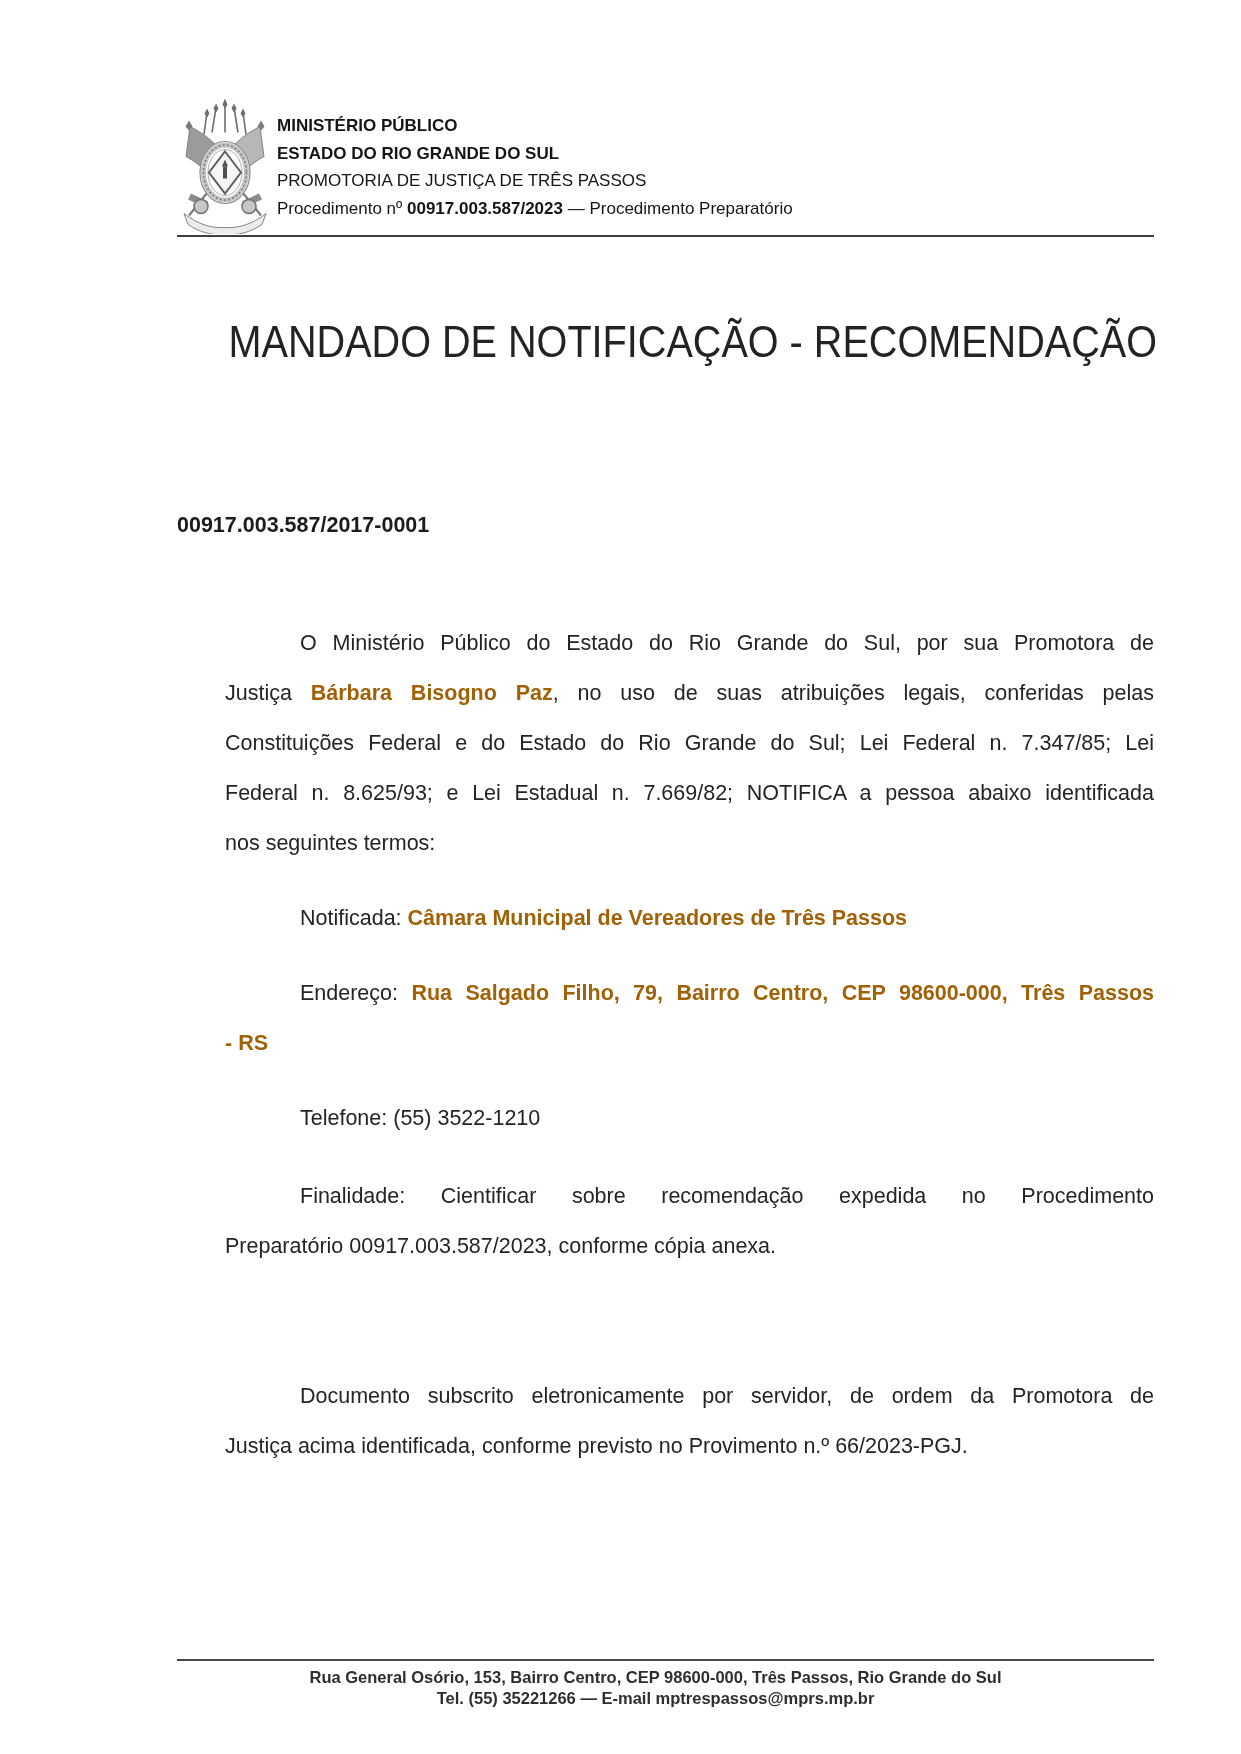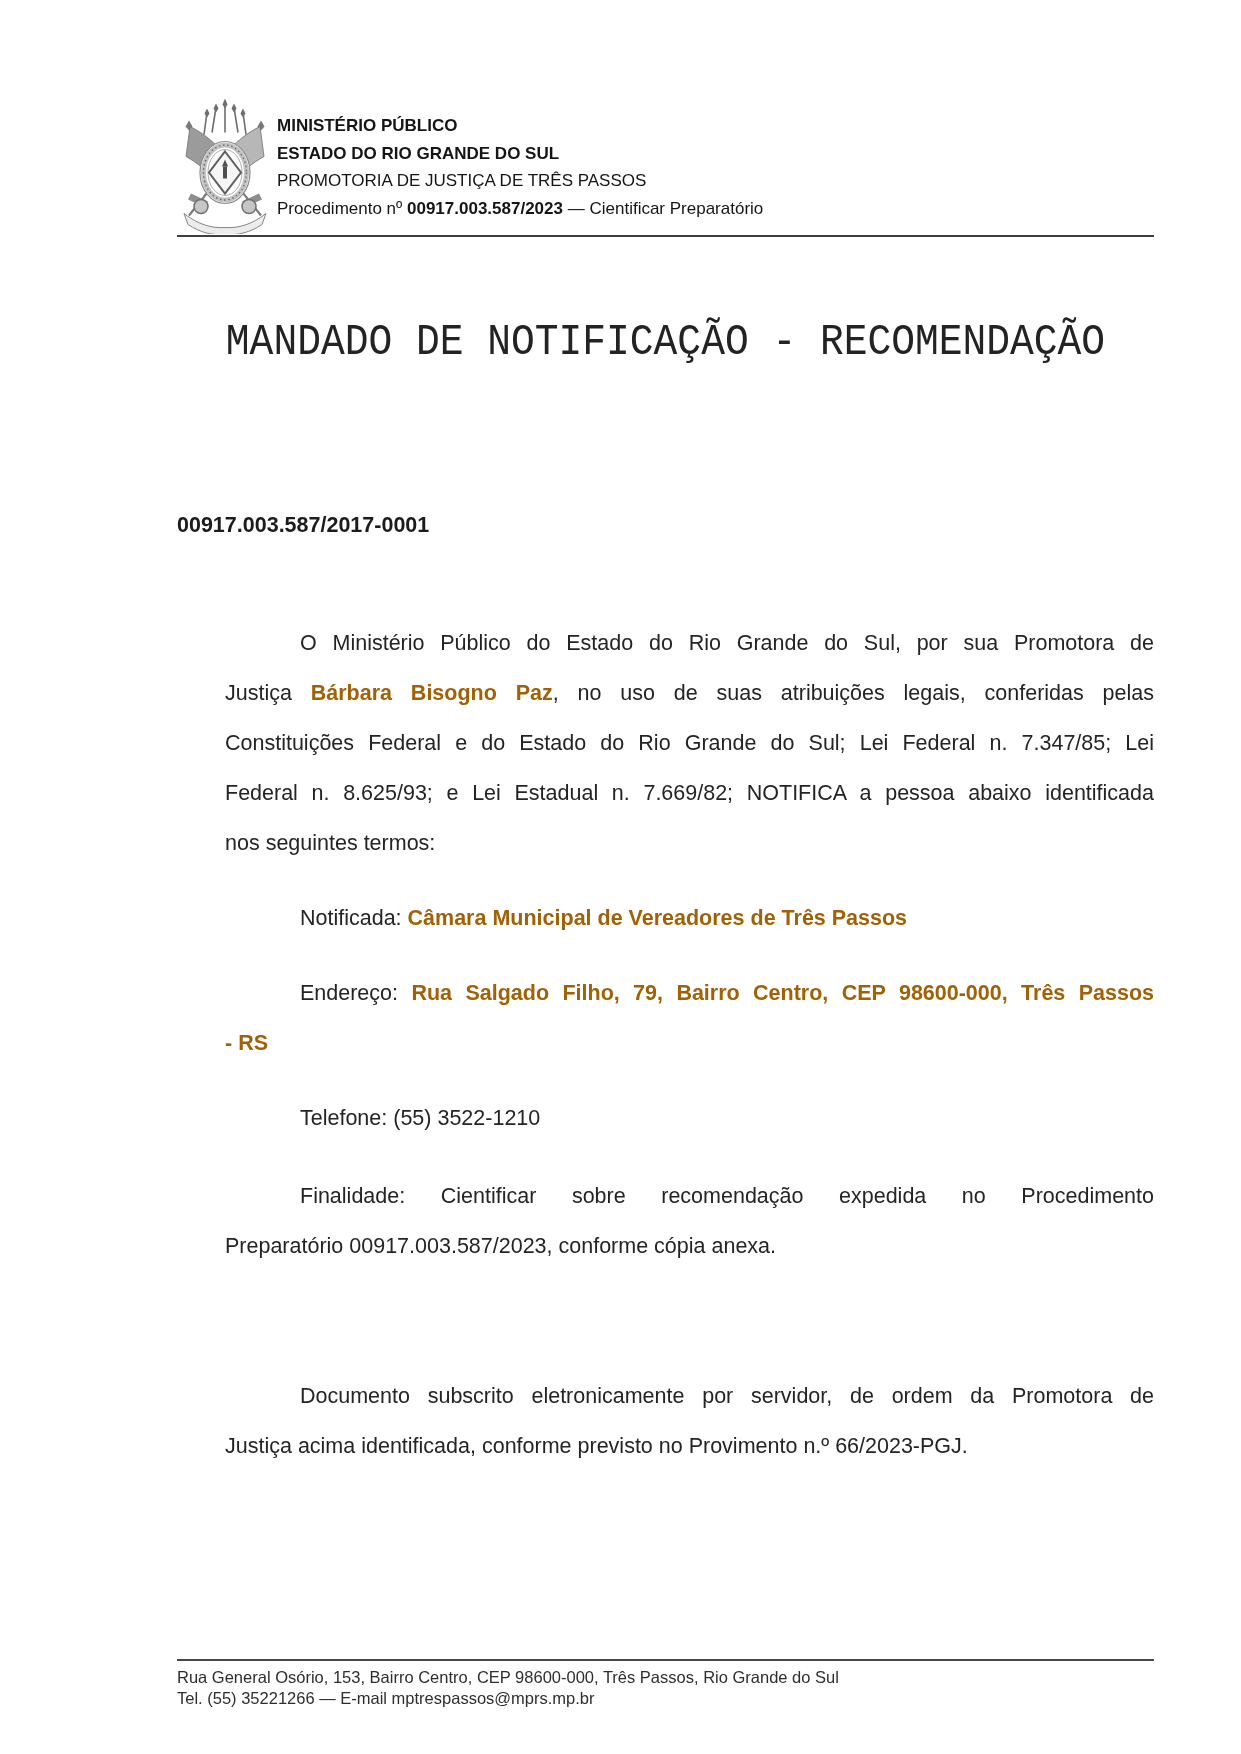--- a/index.html
+++ b/index.html
@@ -21,40 +21,39 @@
   .hbold{font-weight:700;}
   #header-rule{position:absolute;left:177px;top:235px;width:977px;height:2px;background:#3f3f3f;}
 
   
   #content{position:absolute;left:177px;top:0;width:977px;height:1754px;}
 
   #doc-title{
     position:absolute;left:0;right:0;top:318px;
     text-align:left;font-size:44px;line-height:48px;color:#232323;
     white-space:nowrap;
-    font-family:Liberation Mono, monospace;
   }
   #doc-title .squeeze{display:inline-block;transform:scaleX(0.9);transform-origin:50% 50%;}
 
   #ref-number{
     position:absolute;left:0;top:500px;
     font-size:21.5px;line-height:50px;font-weight:700;color:#1c1c1c;
   }
 
   .para{position:absolute;left:0;right:0;font-size:21.5px;line-height:50px;color:#242424;}
   .tline{min-height:50px;margin-left:48px;}
   .tline.fill{text-align:justify;text-align-last:justify;text-justify:inter-word;}
   .tline.ind{padding-left:75px;}
   .para b{font-weight:700;color:#a16207;}
 
   
   #footer-rule{position:absolute;left:177px;top:1659px;width:977px;height:2px;background:#474747;}
   #footer{
-    position:absolute;left:177px;top:1667px;width:977px;
-    text-align:left;font-size:16.5px;line-height:20.5px;color:#2e2e2e;
+    position:absolute;left:167px;top:1667px;width:977px;
+    text-align:center;font-size:16.5px;line-height:20.5px;color:#2e2e2e;font-weight:bold;
   }
   #footer .sig{color:#c7c7c7;font-size:17px;}
 </style>
 </head>
 <body>
 
 <svg id="coat" viewBox="0 0 94 135" aria-hidden="true">
 
   <g stroke="#6e6e6e" stroke-width="1.6">
     <line x1="47" y1="4" x2="47" y2="34"></line>
@@ -95,21 +94,21 @@
   <rect x="45" y="68" width="4" height="12" fill="#4f4f4f"></rect>
   <polygon points="47,61 50,68 44,68" fill="#4f4f4f"></polygon>
 
   <path d="M6,115 C20,126 34,130 47,129 C60,130 74,126 88,115 L84,126 C72,134 60,137 47,136 C34,137 22,134 10,126 Z" fill="#ececec" stroke="#868686" stroke-width="1"></path>
 </svg>
 
 <div id="header-text">
   <div class="hbold">MINISTÉRIO PÚBLICO</div>
   <div class="hbold">ESTADO DO RIO GRANDE DO SUL</div>
   <div>PROMOTORIA DE JUSTIÇA DE TRÊS PASSOS</div>
-  <div><span>Procedimento nº </span><b>00917.003.587/2023</b><span> — Cientificar Preparatório</span></div>
+  <div><span>Procedimento nº </span><b>00917.003.587/2023</b><span> — Procedimento Preparatório</span></div>
 </div>
 
 <div id="header-rule"></div>
 
 <div id="content">
 
   <div id="doc-title"><span class="squeeze">MANDADO DE NOTIFICAÇÃO - RECOMENDAÇÃO</span></div>
 
   <div id="ref-number">00917.003.587/2017-0001</div>
 

